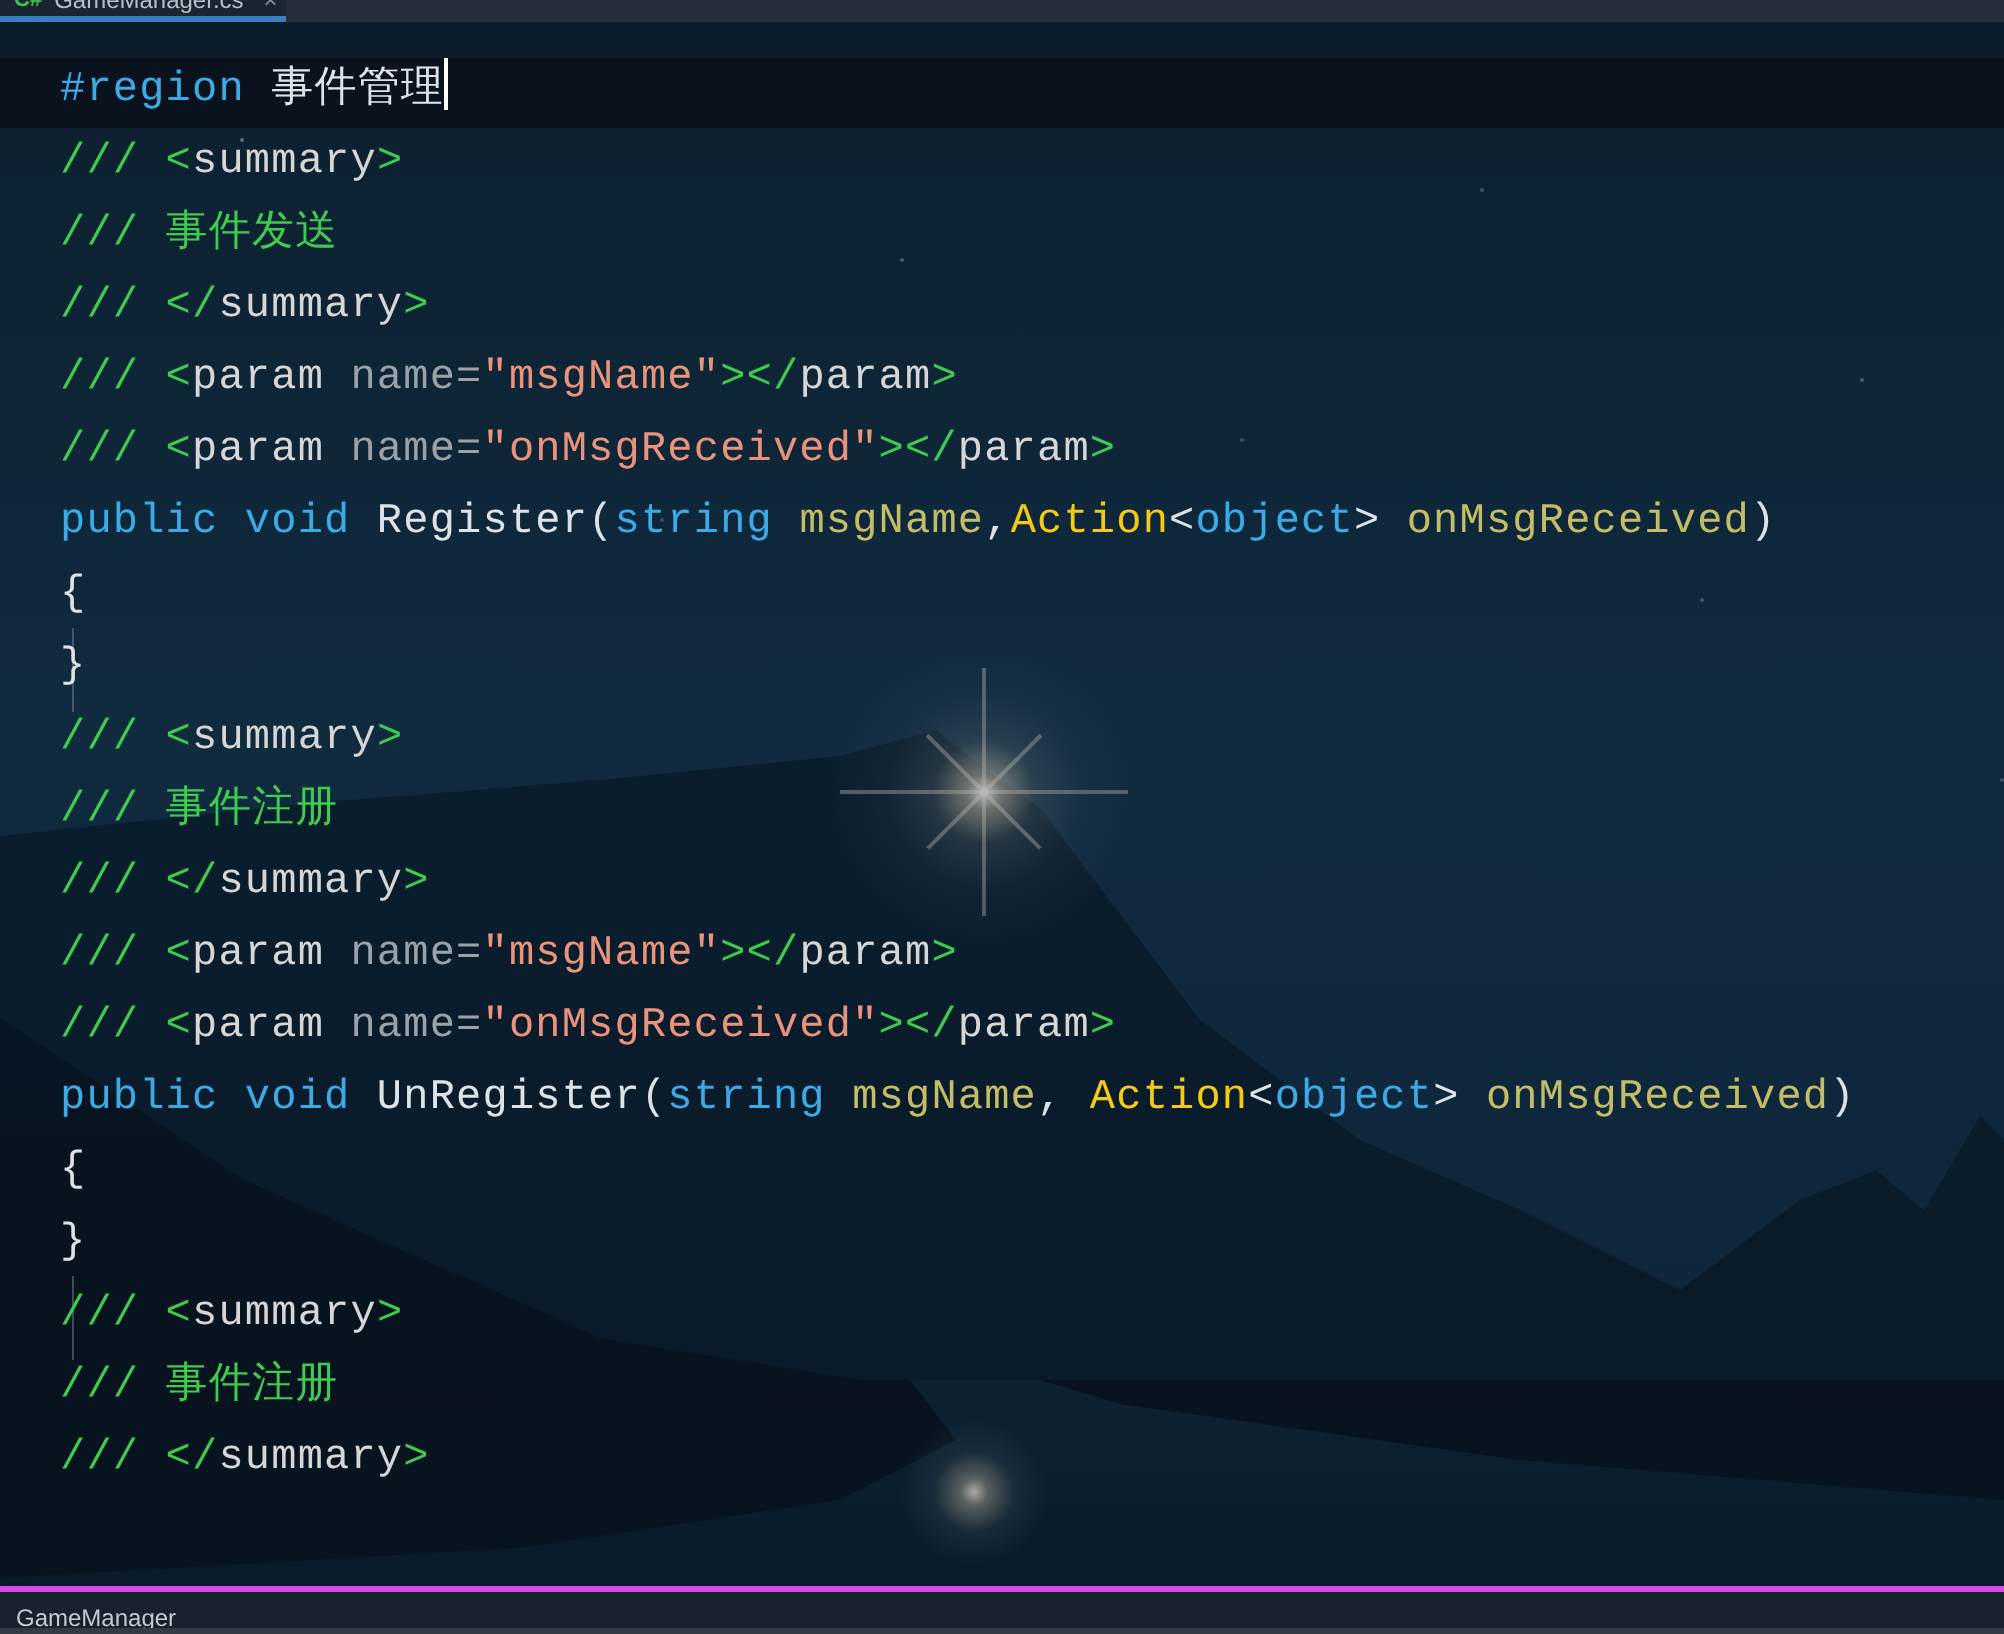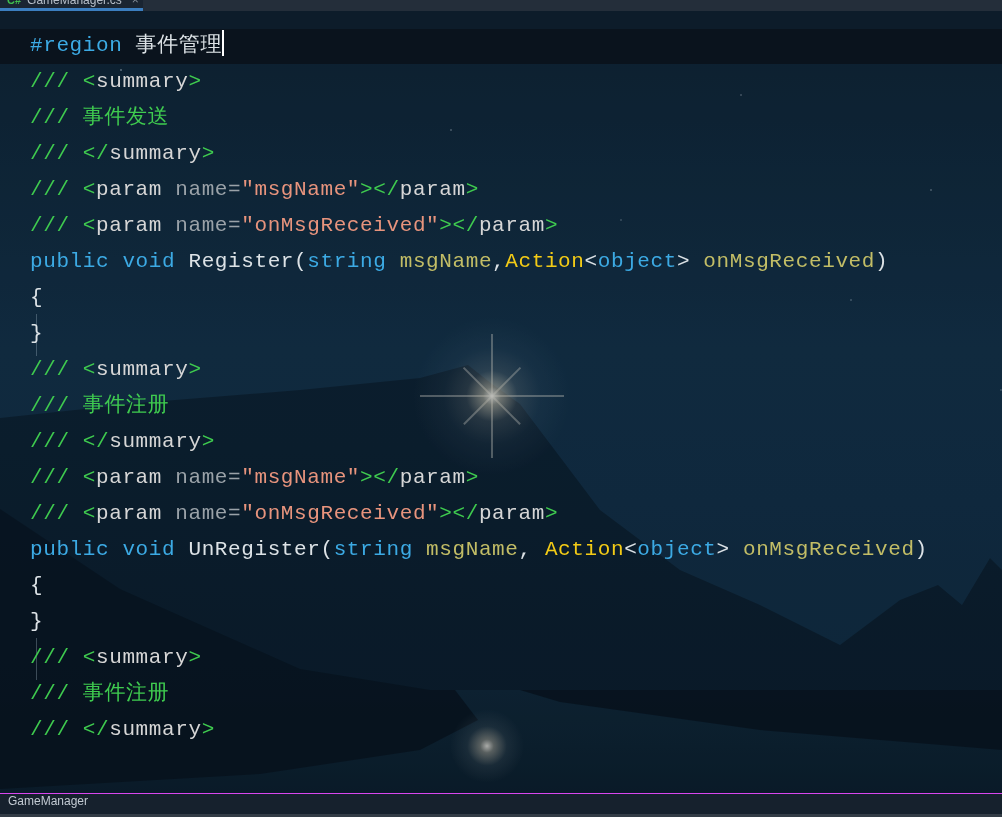--- a/index.html
+++ b/index.html
@@ -54,21 +54,21 @@
   .code-line{height:36px;line-height:36px;padding-left:30px;white-space:pre;
     font-family:Liberation Mono, monospace;font-size:21px;letter-spacing:.6px;}
   .tok-kw{color:var(--tok-kw);} .tok-doc{color:var(--tok-doc);} .tok-tag{color:var(--tok-tag);}
   .tok-attr{color:var(--tok-attr);} .tok-str{color:var(--tok-str);} .tok-ident{color:var(--tok-ident);}
   .tok-call{color:var(--tok-call);} .tok-type{color:var(--tok-type);} .tok-plain{color:var(--tok-plain);}
   .caret{display:inline-block;width:2px;height:26px;background:var(--ui-caret,#fff);vertical-align:-5px;}
   .indent-guide{position:absolute;left:36px;width:1px;background:rgba(160,180,195,.35);z-index:8;}
   .guide-1{top:303px;height:42px;} .guide-2{top:627px;height:42px;}
   
   .statusbar{position:absolute;left:0;top:793px;width:1002px;height:20px;background:#16212d;
-    border-top:1px solid #d946ef;z-index:40;display:flex;align-items:flex-start;}
+    border-top:3px solid #d946ef;z-index:40;display:flex;align-items:flex-end;}
   .status-label{color:#c2cad2;font:12px "Liberation Sans",sans-serif;padding-left:8px;}
   .bottom-strip{position:absolute;left:0;top:814px;width:1002px;height:3px;background:#333c46;z-index:41;}
 </style>
 </head>
 <body>
 
 <div>
 
   <div class="tabbar">
     <div class="tab">

